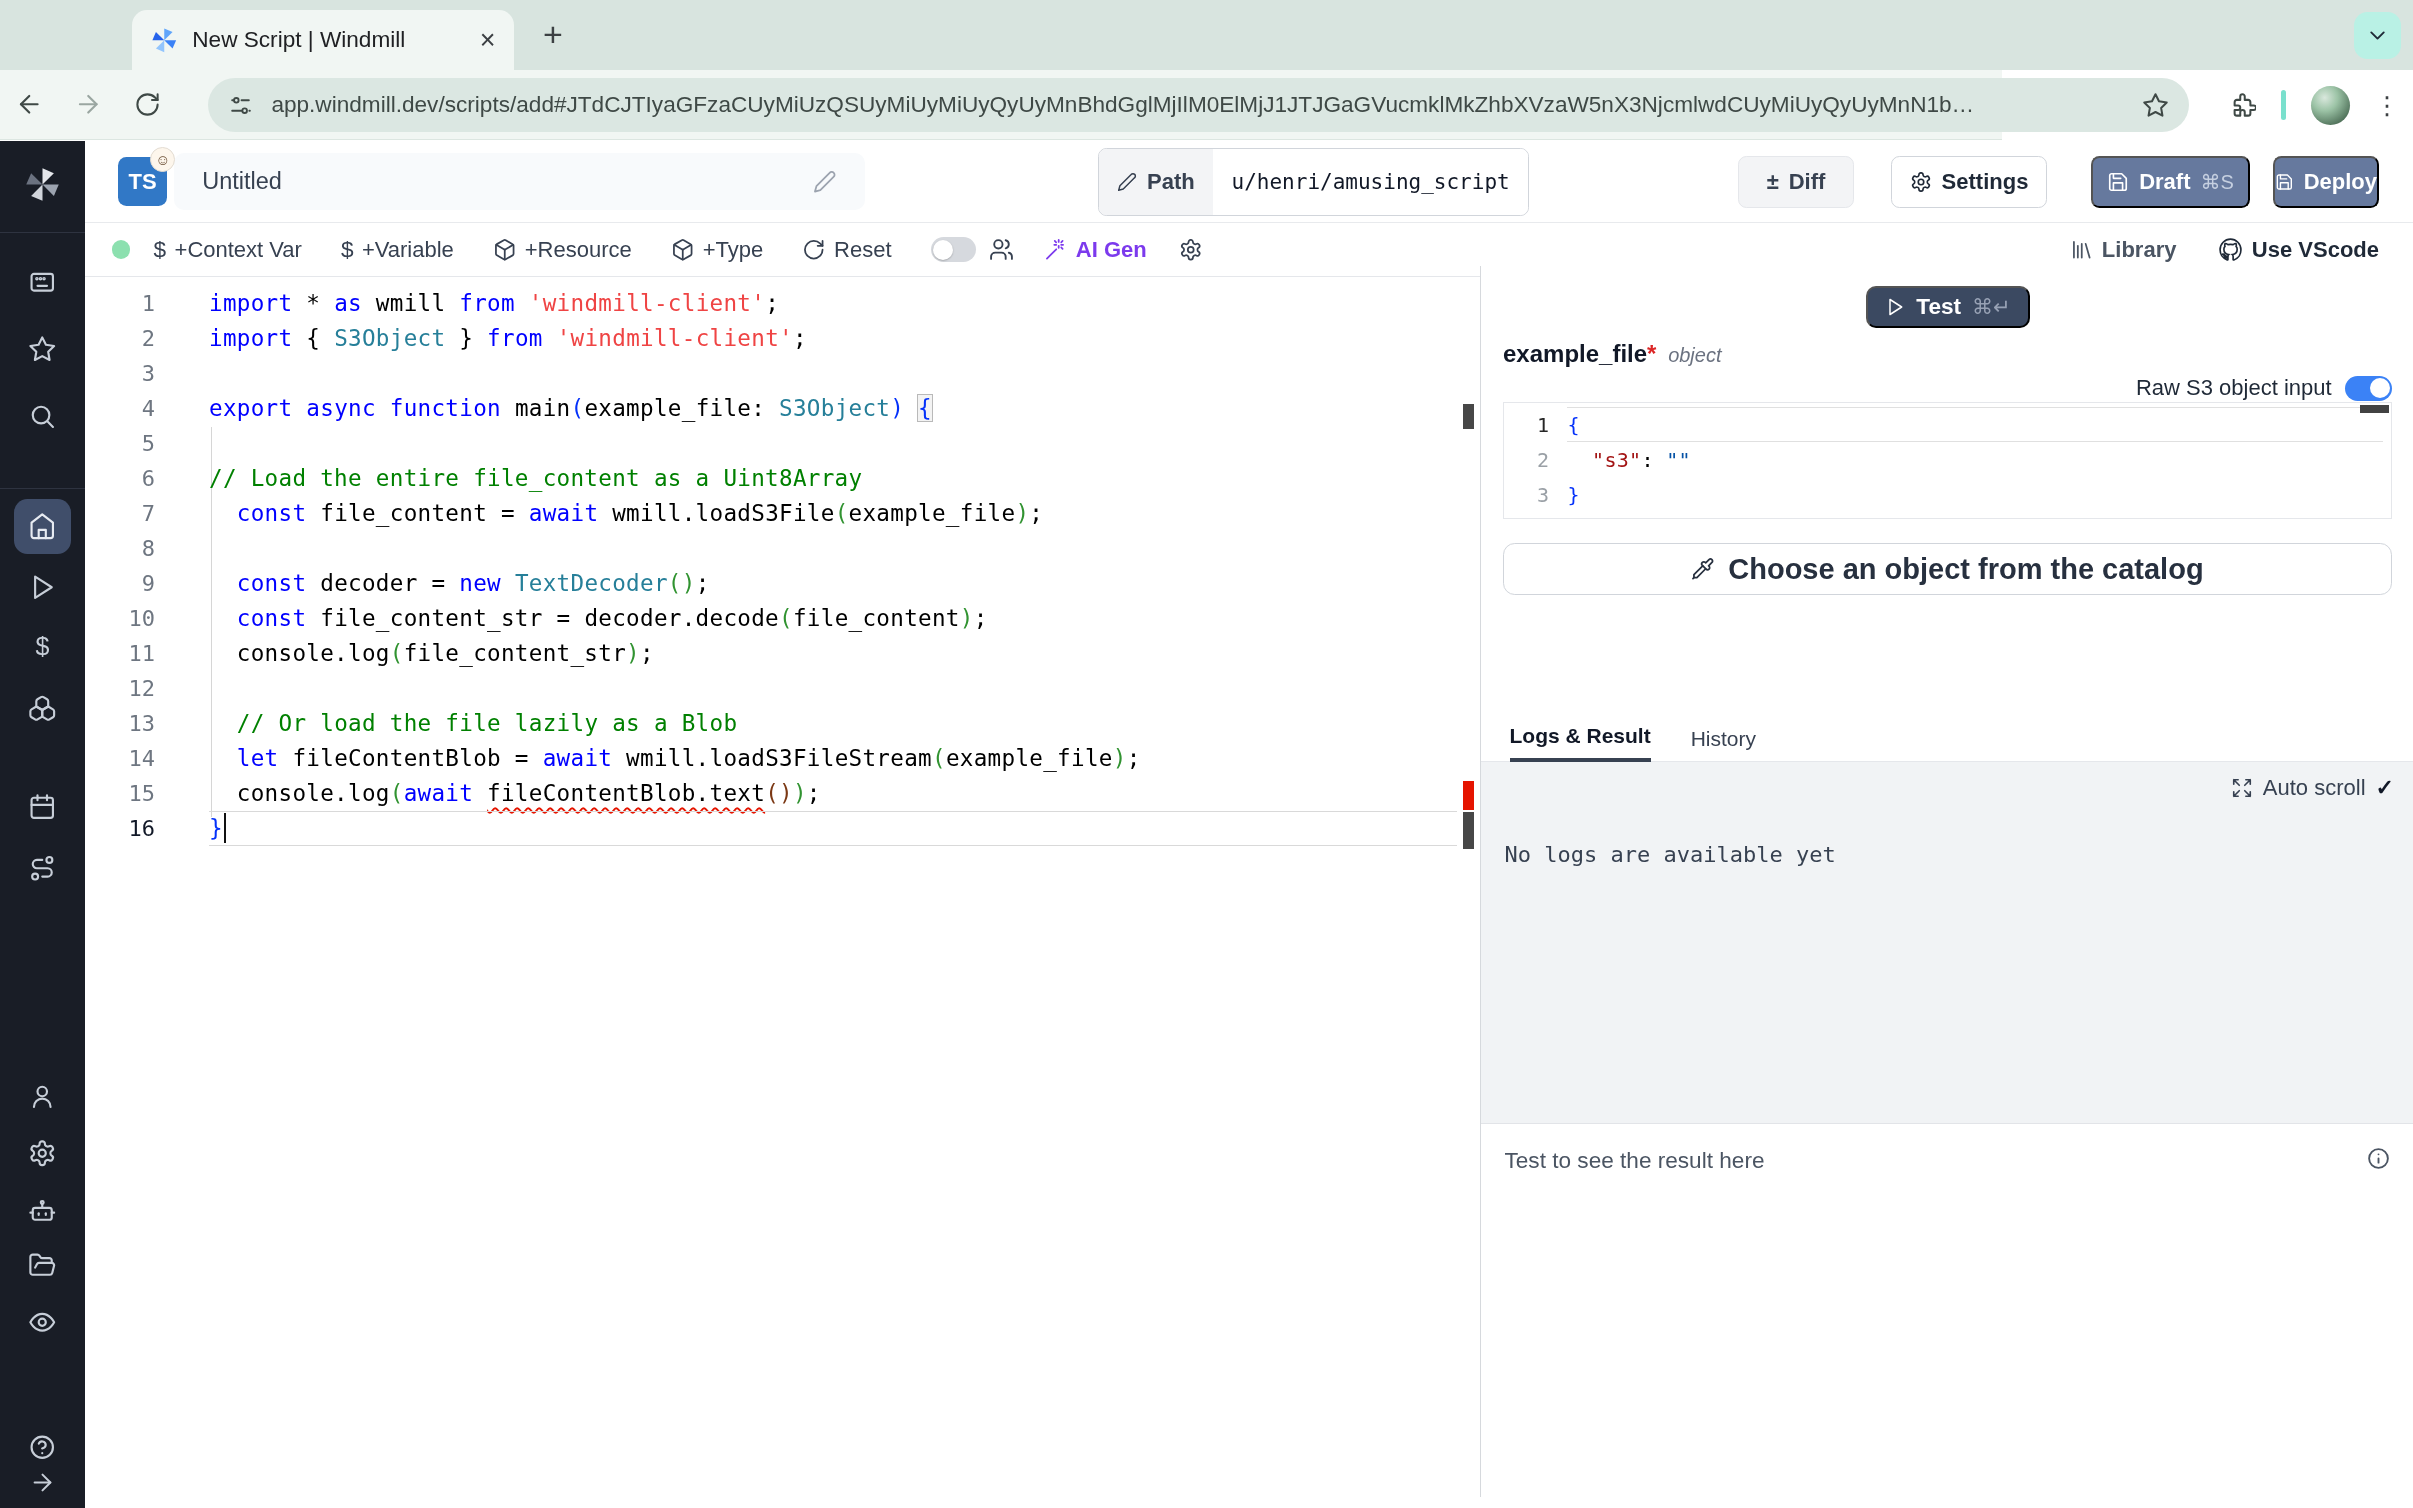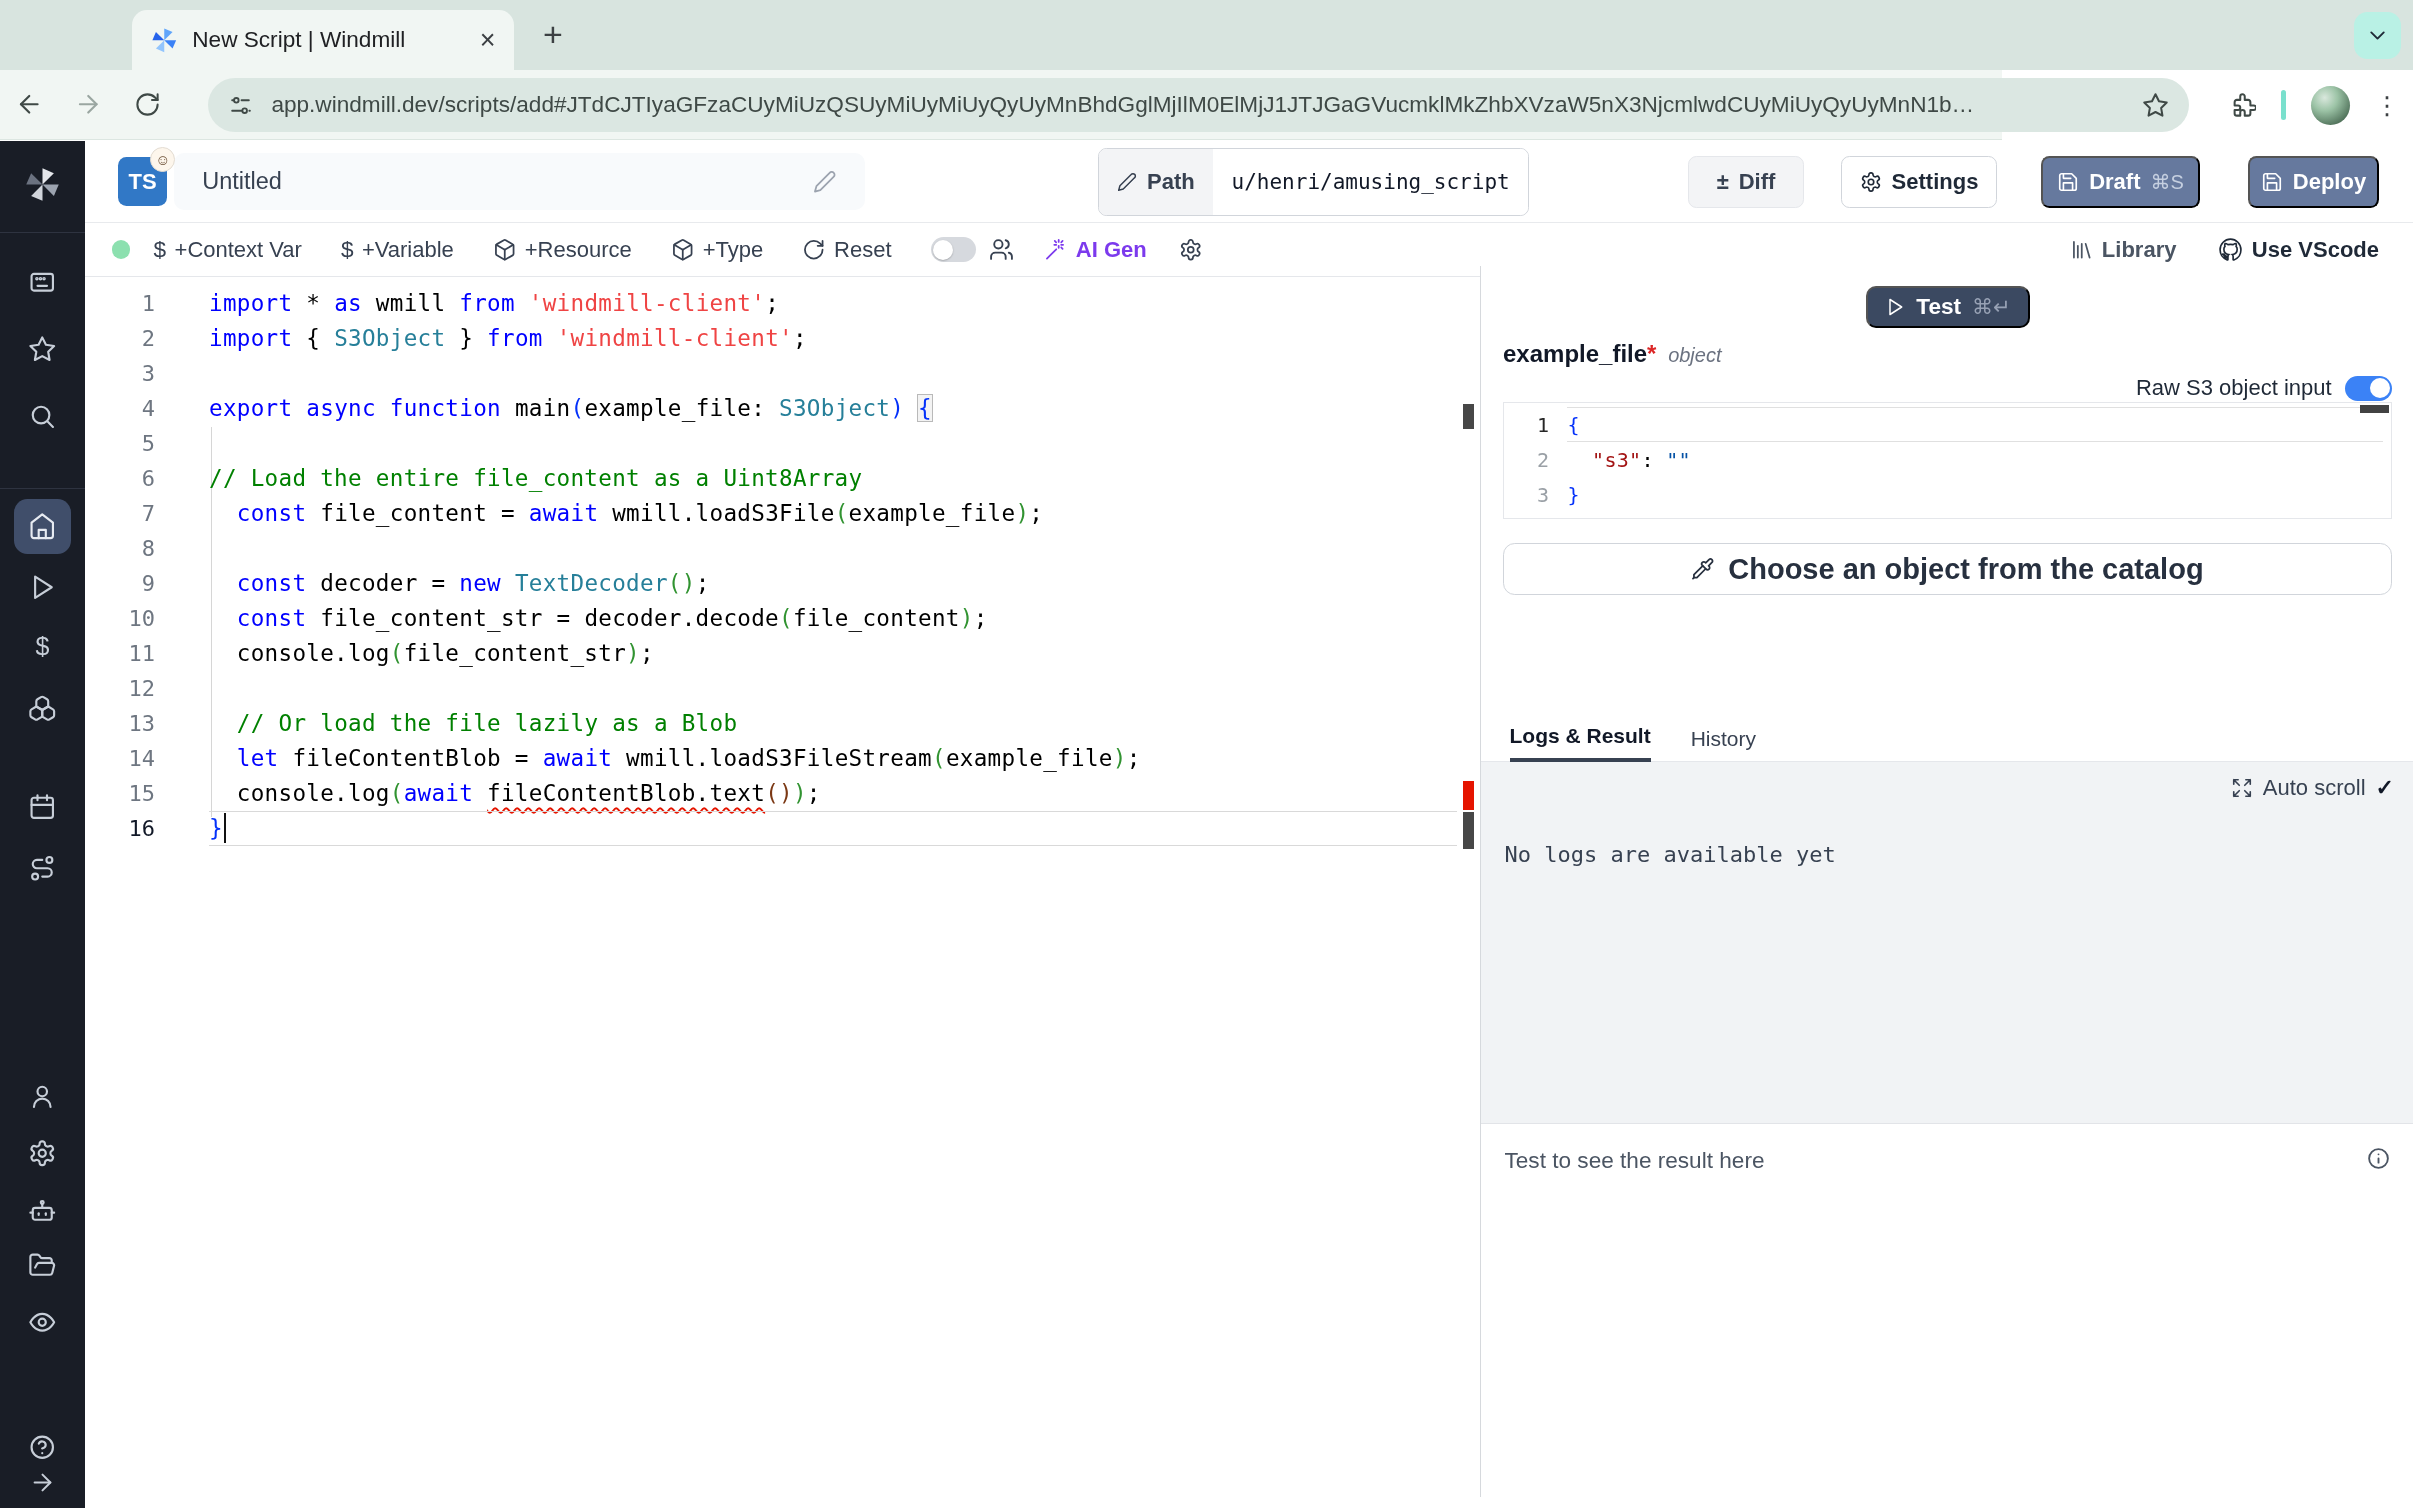--- a/index.html
+++ b/index.html
@@ -60,21 +60,21 @@
   .topbar-spacer { flex:1; }
   .btn { height:52px; border-radius:8.4px; display:flex; align-items:center; justify-content:center;
     gap:10px; font-size:22px; }
   .btn-light { background:#f3f4f6; border:0.8px solid #e5e7eb; color:#374151; font-weight:600; }
   .btn-outline { background:#fff; border:0.8px solid #d1d5db; color:#1f2937; font-weight:600; }
   .btn-slate { background:#66799e; color:#fff; font-weight:700; }
   .kbd { font-size:20px; color:#c5cfe0; font-weight:400; }
   .diff-btn { width:116px; }
   .settings-btn { width:156px; margin-left:37px; }
   .draft-btn { width:159px; margin-left:44px; }
-  .deploy-btn { width:131px; margin-left:48px; margin-right:35px; }
+  .deploy-btn { width:106px; margin-left:23px; margin-right:35px; }
 
   
   .toolbar2 { height:54px; border-bottom:0.8px solid #e5e7eb; display:flex; align-items:center;
     padding:0 35px 0 20px; background:#fff; }
   .t2item { display:flex; align-items:center; gap:8.4px; font-size:22px; color:#374151; margin-right:39px; }
   .status-dot { width:18.4px; height:18.4px; border-radius:50%; background:#8ce0af; margin-right:23.5px; margin-left:6.7px; }
   .dollar { font-size:22.6px; color:#374151; }
   .toggle-off { width:45px; height:25px; border-radius:12.6px; background:#d6d9de; position:relative; margin-right:13.4px; }
   .toggle-off .knob { position:absolute; left:2.5px; top:2.5px; width:20px; height:20px; border-radius:50%; background:#fff;
     box-shadow:0 0.8px 1.7px rgba(0,0,0,.25); }

